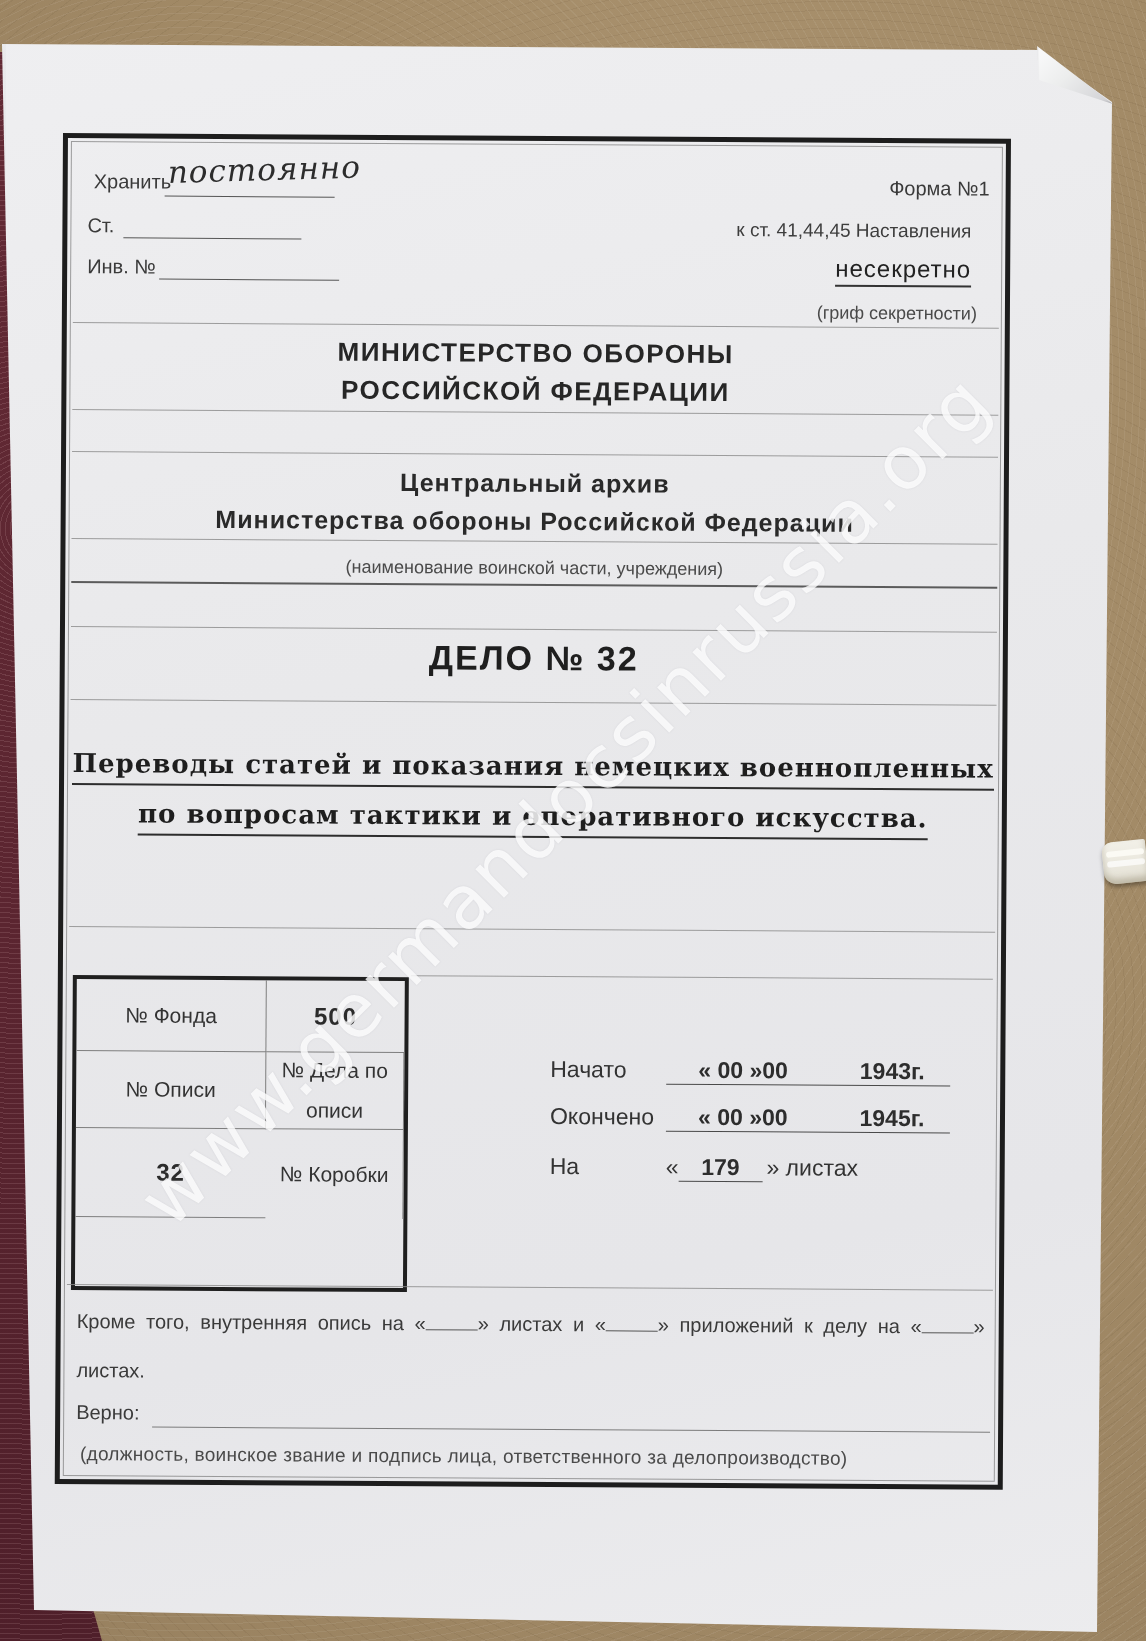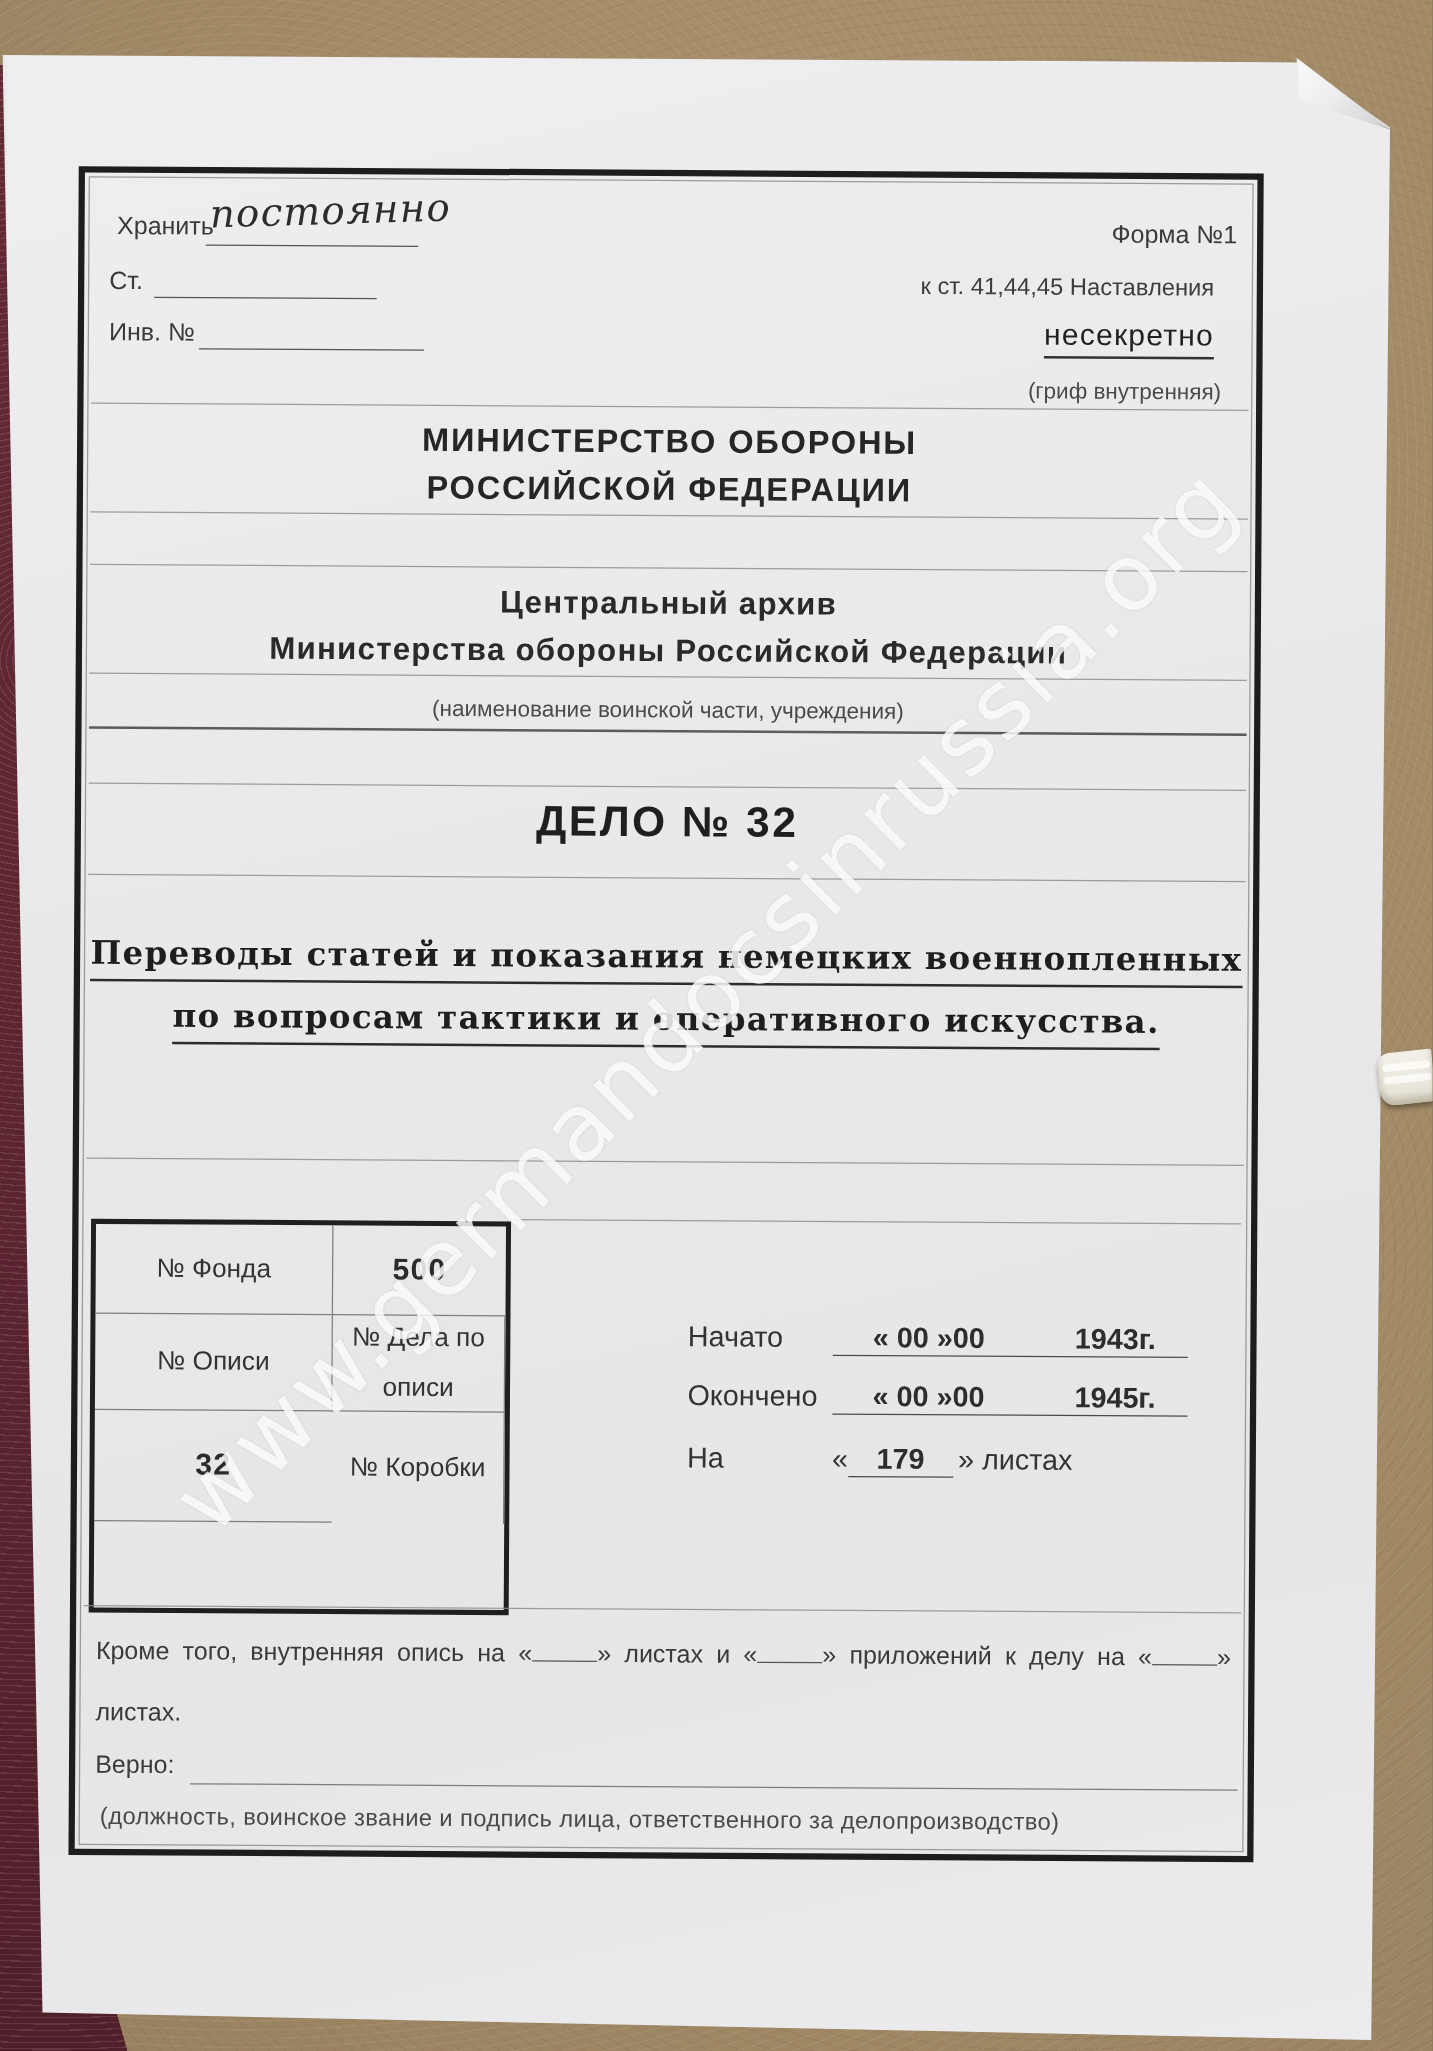--- a/index.html
+++ b/index.html
@@ -111,21 +111,21 @@
 
     <div class="t small-label" style="left:20px;top:76px;">Ст.</div>
     <div class="t" style="left:56px;top:98px;width:178px;border-bottom:1.5px solid #555;height:1px;"></div>
 
     <div class="t small-label" style="left:20px;top:117px;">Инв. №</div>
     <div class="t" style="left:92px;top:139px;width:180px;border-bottom:1.5px solid #555;height:1px;"></div>
 
     <div class="t small-label" style="right:16px;top:34px;">Форма №1</div>
     <div class="t" style="right:34px;top:77px;font-size:19px;color:#3d3d3d;">к ст. 41,44,45 Наставления</div>
     <div class="t nesekretno" style="right:34px;top:112px;">несекретно</div>
-    <div class="t caption" style="right:28px;top:160px;">(гриф внутренняя)</div>
+    <div class="t caption" style="right:28px;top:160px;">(гриф секретности)</div>
 
     <div class="rule" style="top:184px;"></div>
 
     <div class="t center ministry" style="top:197px;">МИНИСТЕРСТВО ОБОРОНЫ</div>
     <div class="t center ministry" style="top:235px;">РОССИЙСКОЙ ФЕДЕРАЦИИ</div>
 
     <div class="rule" style="top:271px;"></div>
     <div class="rule" style="top:313px;"></div>
 
     <div class="t center archive" style="top:328px;">Центральный архив</div>

